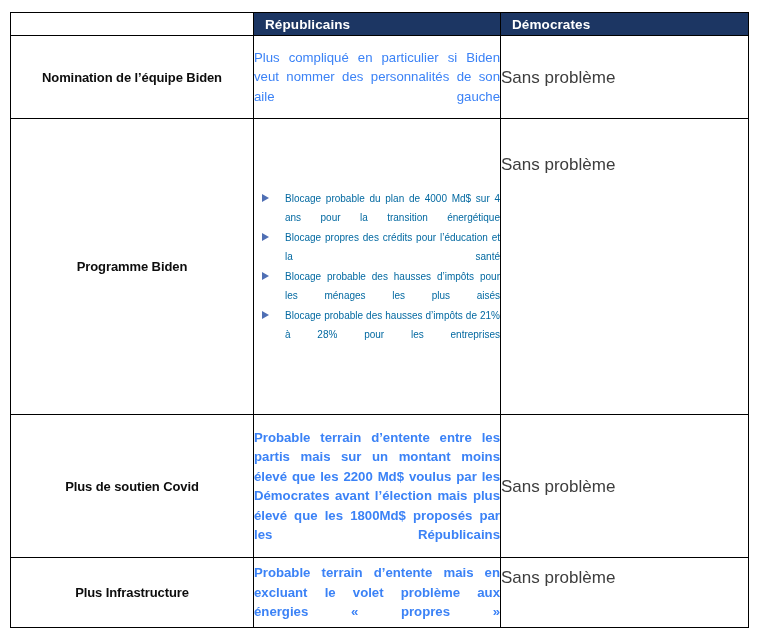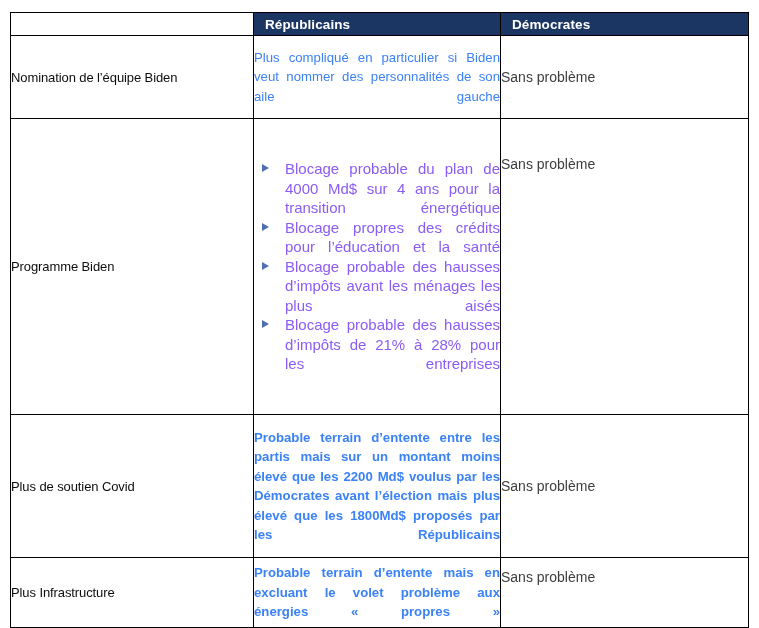--- a/index.html
+++ b/index.html
@@ -66,24 +66,25 @@
     letter-spacing: 0.1px;
   }
 
   
   td.label-cell {
     padding: 6px 8px 6px 12px;
   }
   td.label-cell .row-label {
     display: block;
     font-size: 13px;
-    font-weight: normal;
+    font-weight: bold;
     color: #0d0d0d;
     line-height: 17px;
     letter-spacing: -0.1px;
+    text-align: center;
   }
 
   td.rep-cell {
     padding: 7px 9px 8px 11px;
     vertical-align: top;
   }
   td.rep-cell.center-v {
     vertical-align: middle;
     font-weight: bold;
   }
@@ -100,21 +101,21 @@
   td.dem-cell {
     padding: 6px 8px 6px 11px;
     vertical-align: middle;
   }
   td.dem-cell.top-v {
     vertical-align: top;
     padding-top: 36px;
   }
   .dem-text {
     display: block;
-    font-size: 14px;
+    font-size: 17px;
     color: #3d3d3d;
     line-height: 19px;
   }
 
   
   ul.bullets {
     list-style: none;
     margin: 0;
     padding: 0;
   }
@@ -128,22 +129,22 @@
     left: 8px;
     top: 5px;
     width: 0;
     height: 0;
     border-top: 4.5px solid transparent;
     border-bottom: 4.5px solid transparent;
     border-left: 7px solid #4f6fb4;
   }
   ul.bullets li .bullet-text {
     display: block;
-    font-size: 15px;
-    color: #8b5cf6;
+    font-size: 10px;
+    color: #0369a1;
     line-height: 19.5px;
     text-align: justify;
     text-justify: inter-word;
   }
   
   .justify-all {
     text-align-last: justify;
   }
 </style>
 </head>
@@ -193,21 +194,21 @@
             <li>
               <span class="bullet-marker"></span>
               <span class="bullet-text justify-all">Blocage probable du plan de 4000 Md$ sur 4 ans pour la transition énergétique</span>
             </li>
             <li>
               <span class="bullet-marker"></span>
               <span class="bullet-text justify-all">Blocage propres des crédits pour l’éducation et la santé</span>
             </li>
             <li>
               <span class="bullet-marker"></span>
-              <span class="bullet-text justify-all">Blocage probable des hausses d’impôts avant les ménages les plus aisés</span>
+              <span class="bullet-text justify-all">Blocage probable des hausses d’impôts pour les ménages les plus aisés</span>
             </li>
             <li>
               <span class="bullet-marker"></span>
               <span class="bullet-text justify-all">Blocage probable des hausses d’impôts de 21% à 28% pour les entreprises</span>
             </li>
           </ul>
         </td>
         <td class="dem-cell top-v">
           <span class="dem-text">Sans problème</span>
         </td>

